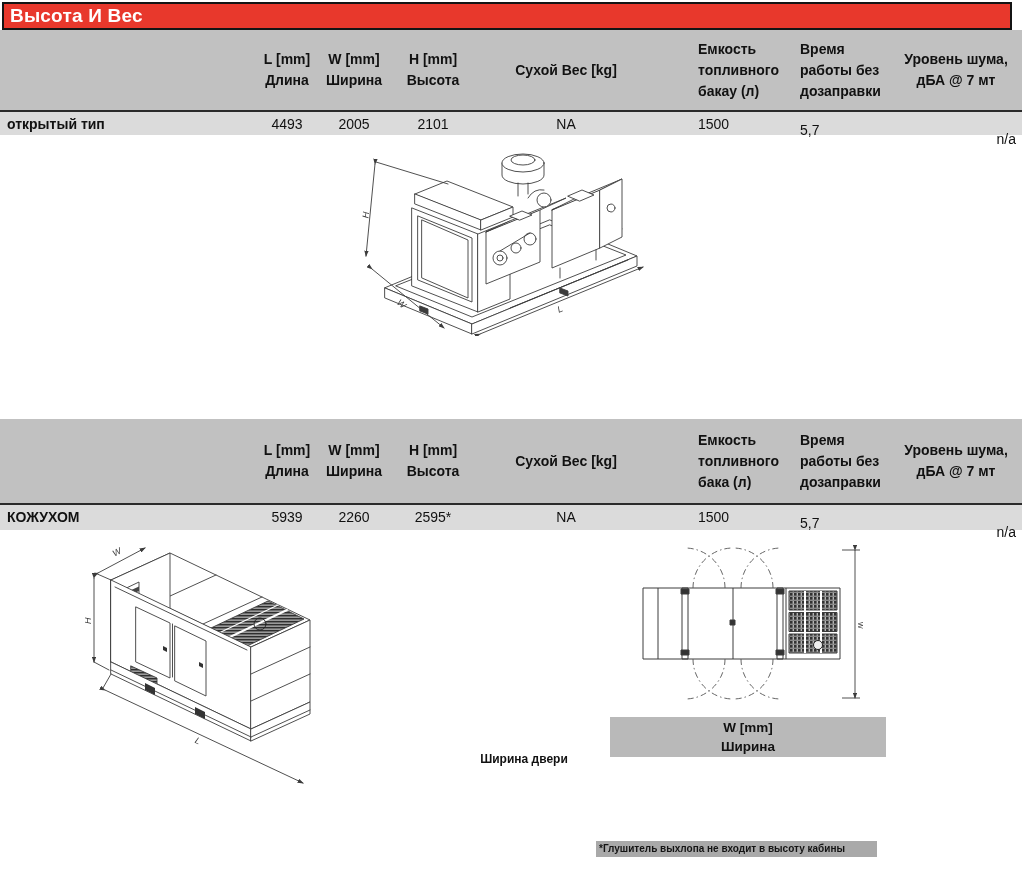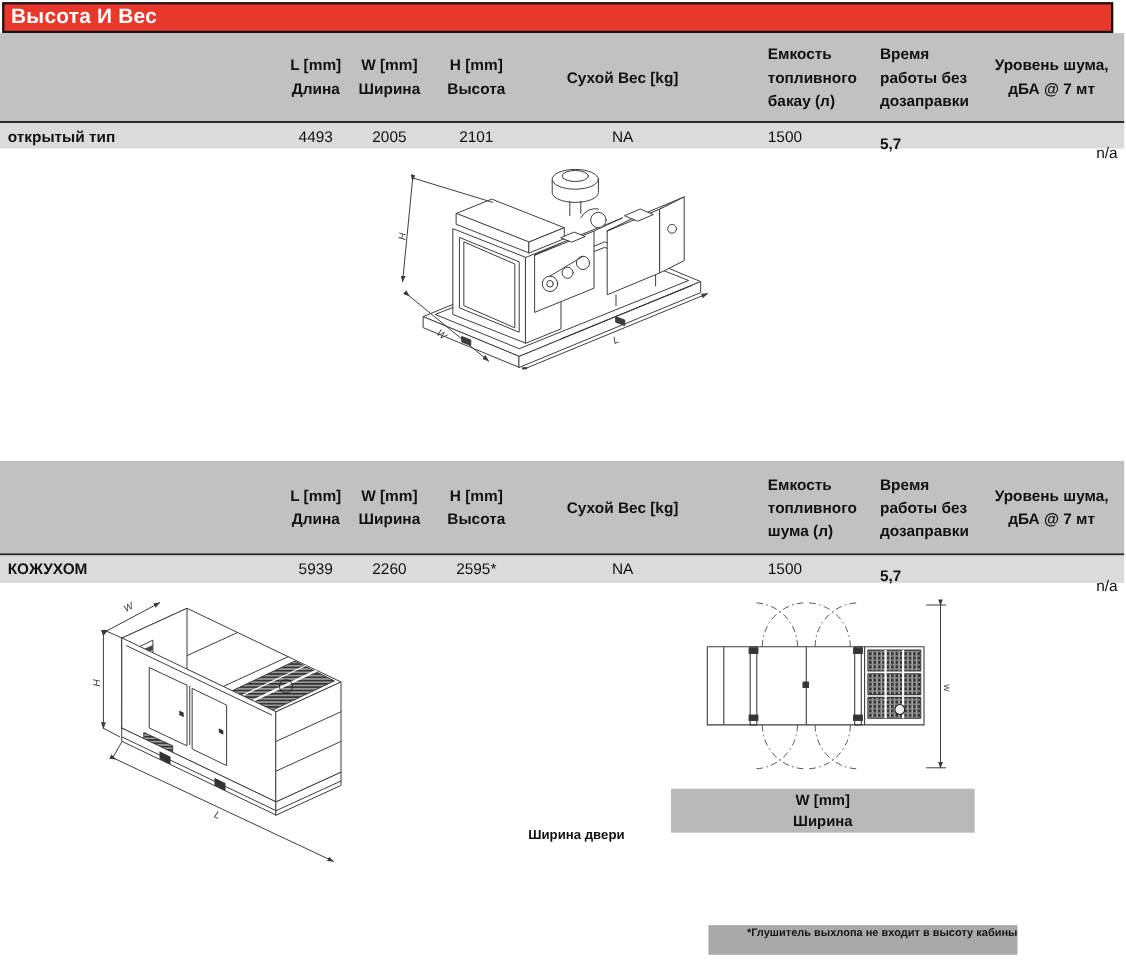--- a/index.html
+++ b/index.html
@@ -22,35 +22,35 @@
   .c-left{align-items:flex-start;text-align:left;}
   .pos-l{left:252px;width:70px;} .pos-w{left:319px;width:70px;} .pos-h{left:397px;width:72px;}
   .pos-wt{left:486px;width:160px;} .pos-fuel{left:698px;width:120px;} .pos-run{left:800px;width:120px;}
   .pos-noise{left:876px;width:160px;}
 
   .cell{position:absolute;top:0;height:100%;display:flex;align-items:center;font-size:14px;}
   .cell.center{justify-content:center;}
   .cell.rowlabel{left:7px;font-weight:bold;}
   .cell.v-l{left:252px;width:70px;} .cell.v-w{left:319px;width:70px;} .cell.v-h{left:397px;width:72px;}
   .cell.v-wt{left:486px;width:160px;} .cell.v-fuel{left:698px;width:120px;}
-  .cell.v-run{left:800px;width:120px;padding-top:6px;font-weight:bold;}
+  .cell.v-run{left:800px;width:120px;padding-top:6px;}
   .cell.v-noise{right:6px;width:60px;justify-content:flex-end;align-items:flex-start;padding-top:19px;}
 
   
   .door-table{position:absolute;left:610px;top:717px;width:276px;}
   .door-table .dt-head{height:40px;background:#b9b9b9;display:flex;flex-direction:column;
      justify-content:center;align-items:center;font-weight:bold;font-size:13.5px;line-height:19px;}
   .door-table .dt-val{height:24px;background:#dbdbdb;display:flex;align-items:center;
      justify-content:center;font-size:14px;}
   .door-label{position:absolute;left:450px;top:752px;width:148px;text-align:center;
      font-weight:bold;font-size:12px;}
 
   
-  .footnote{position:absolute;left:644px;top:841px;width:281px;height:27px;background:#a9a9a9;
-     font-size:10px;font-weight:600;line-height:16px;padding-left:3px;box-sizing:border-box;color:#141414;text-align:right;}
+  .footnote{position:absolute;left:596px;top:841px;width:281px;height:16px;background:#a9a9a9;
+     font-size:10px;font-weight:600;line-height:16px;padding-left:3px;box-sizing:border-box;color:#141414;}
 
   .drawing{position:absolute;}
   svg text{font-family:"Liberation Sans",sans-serif;}
 </style>
 </head>
 <body>
 
 <div id="page">
 
   <div class="titlebar">
@@ -172,21 +172,21 @@
     <div class="hdr-cell c-center pos-h">
       <span>H  [mm]</span>
       <span>Высота</span>
     </div>
     <div class="hdr-cell c-center pos-wt">
       <span>Сухой Вес [kg]</span>
     </div>
     <div class="hdr-cell c-left pos-fuel">
       <span>Емкость</span>
       <span>топливного</span>
-      <span>шума (л)</span>
+      <span>бака (л)</span>
     </div>
     <div class="hdr-cell c-left pos-run">
       <span>Время</span>
       <span>работы без</span>
       <span>дозаправки</span>
     </div>
     <div class="hdr-cell c-center pos-noise">
       <span>Уровень шума,</span>
       <span>дБА @ 7 мт</span>
     </div>

